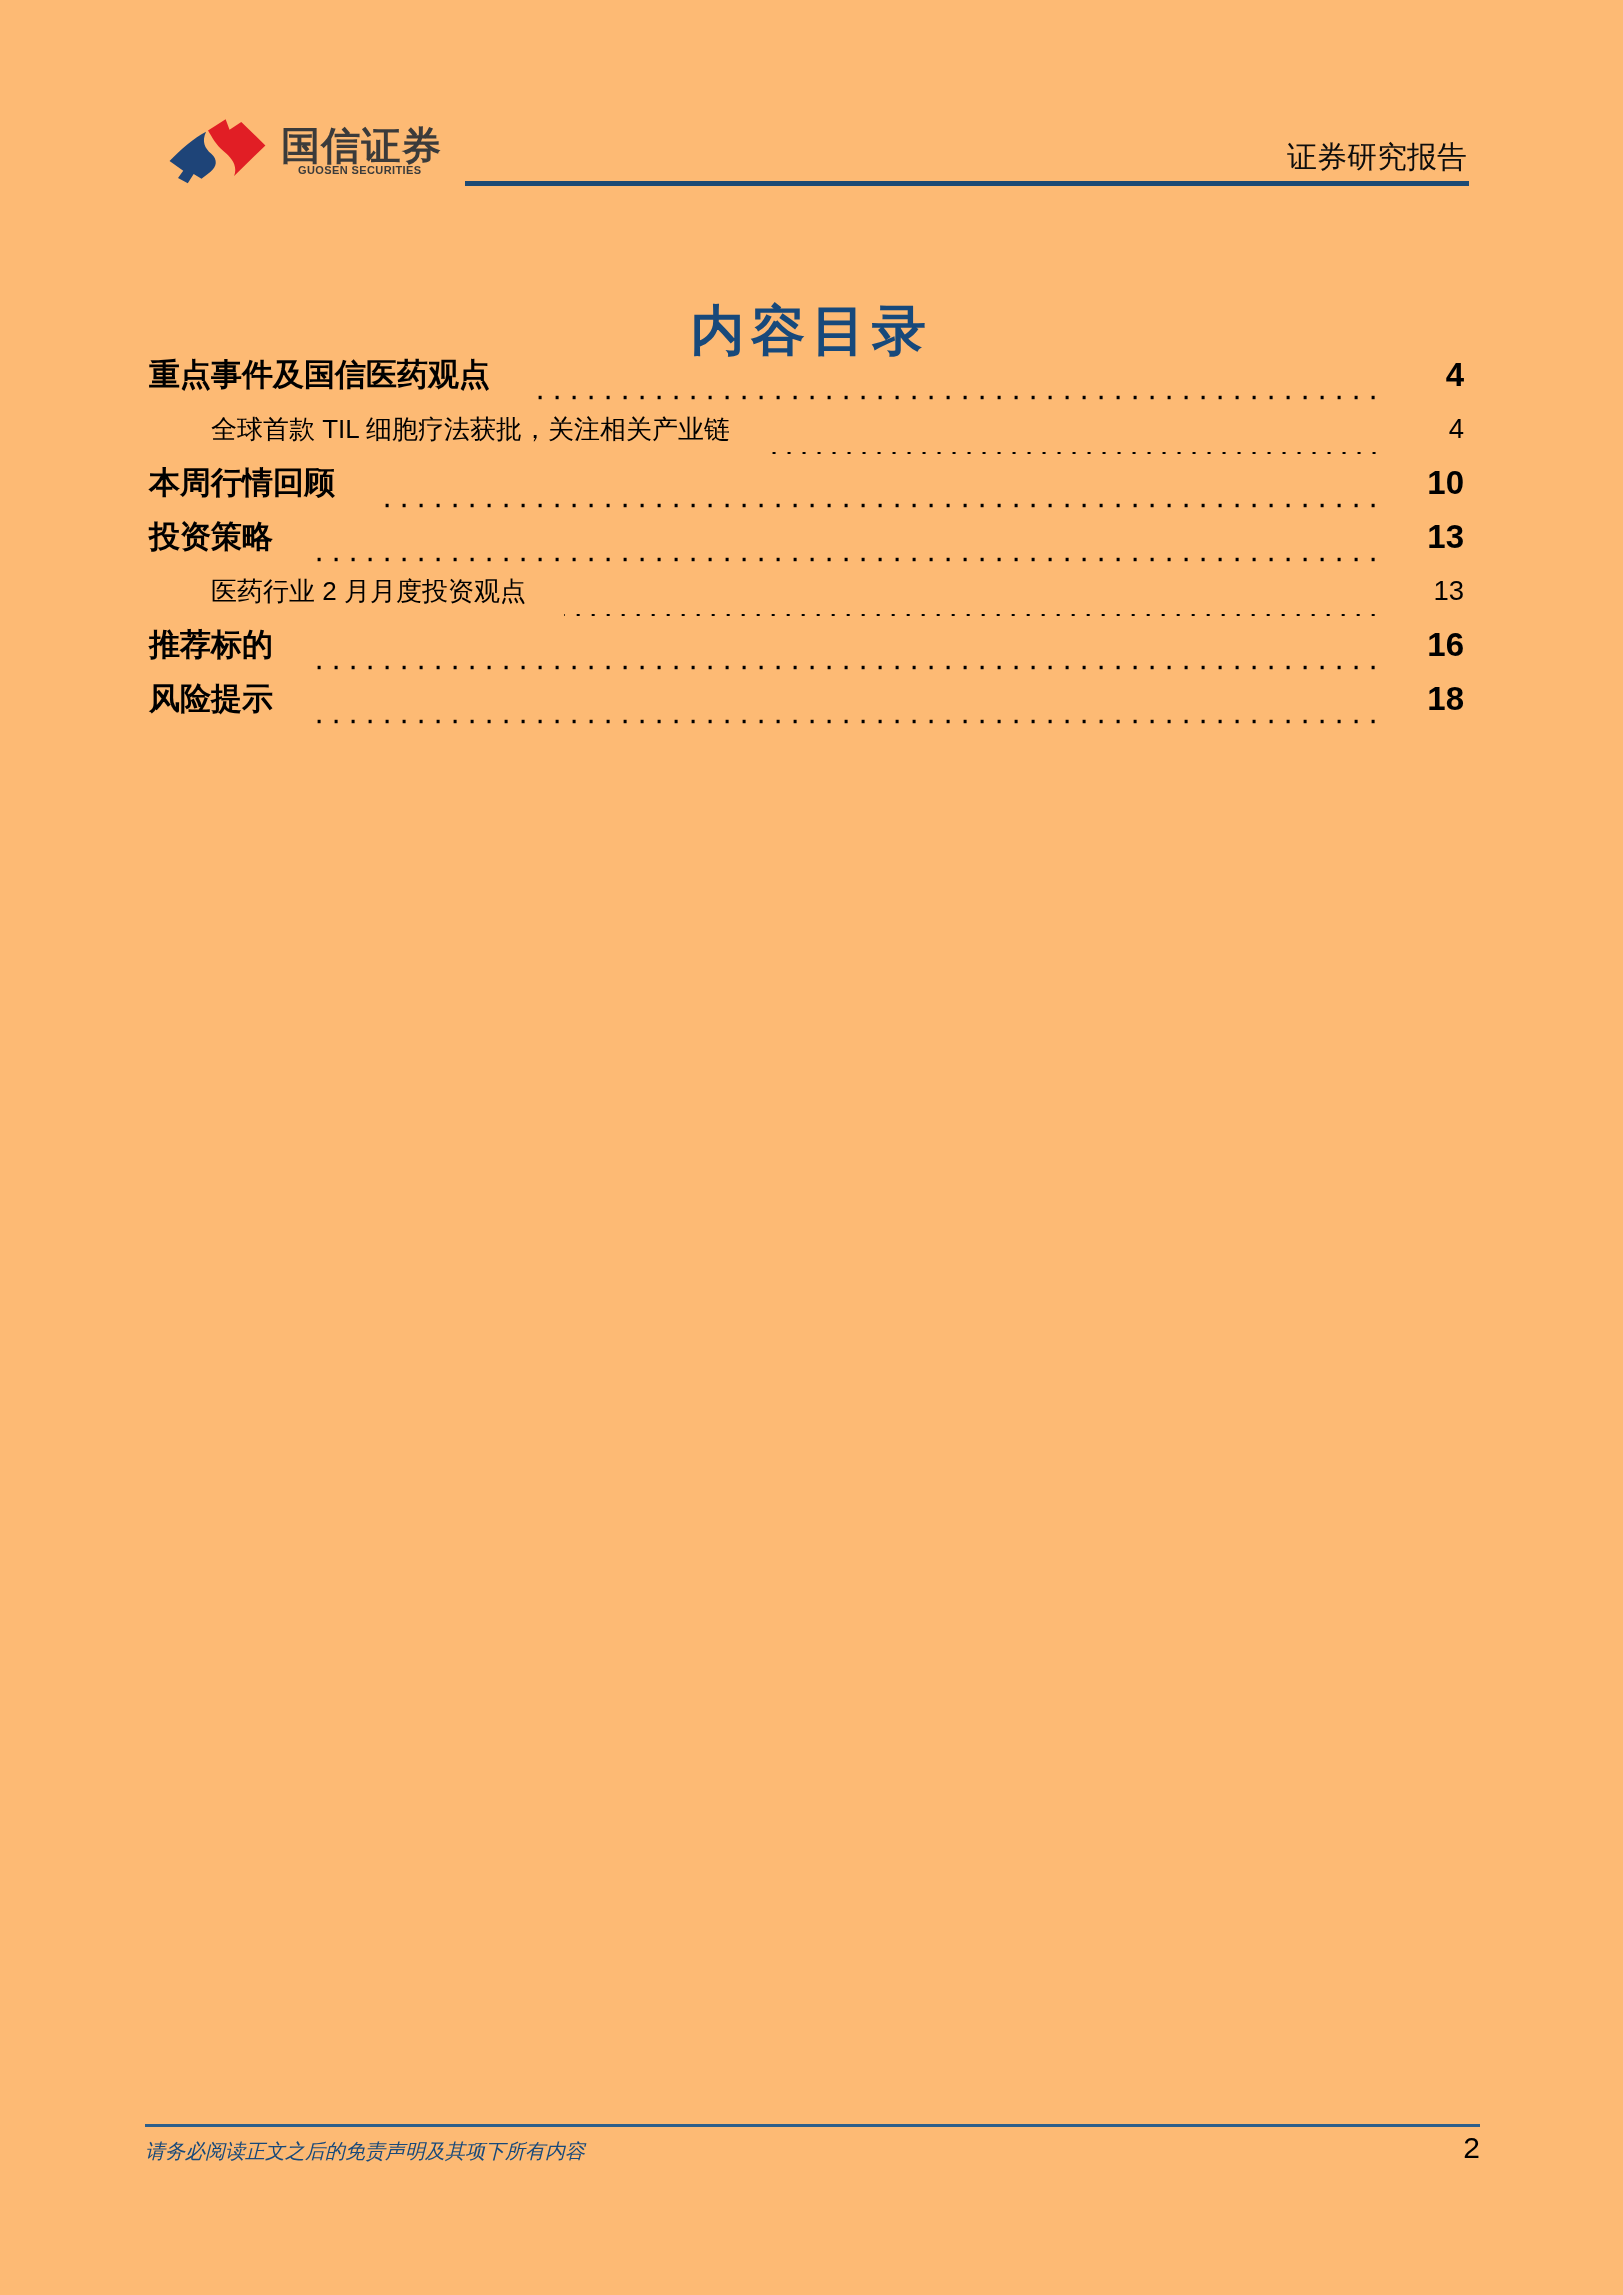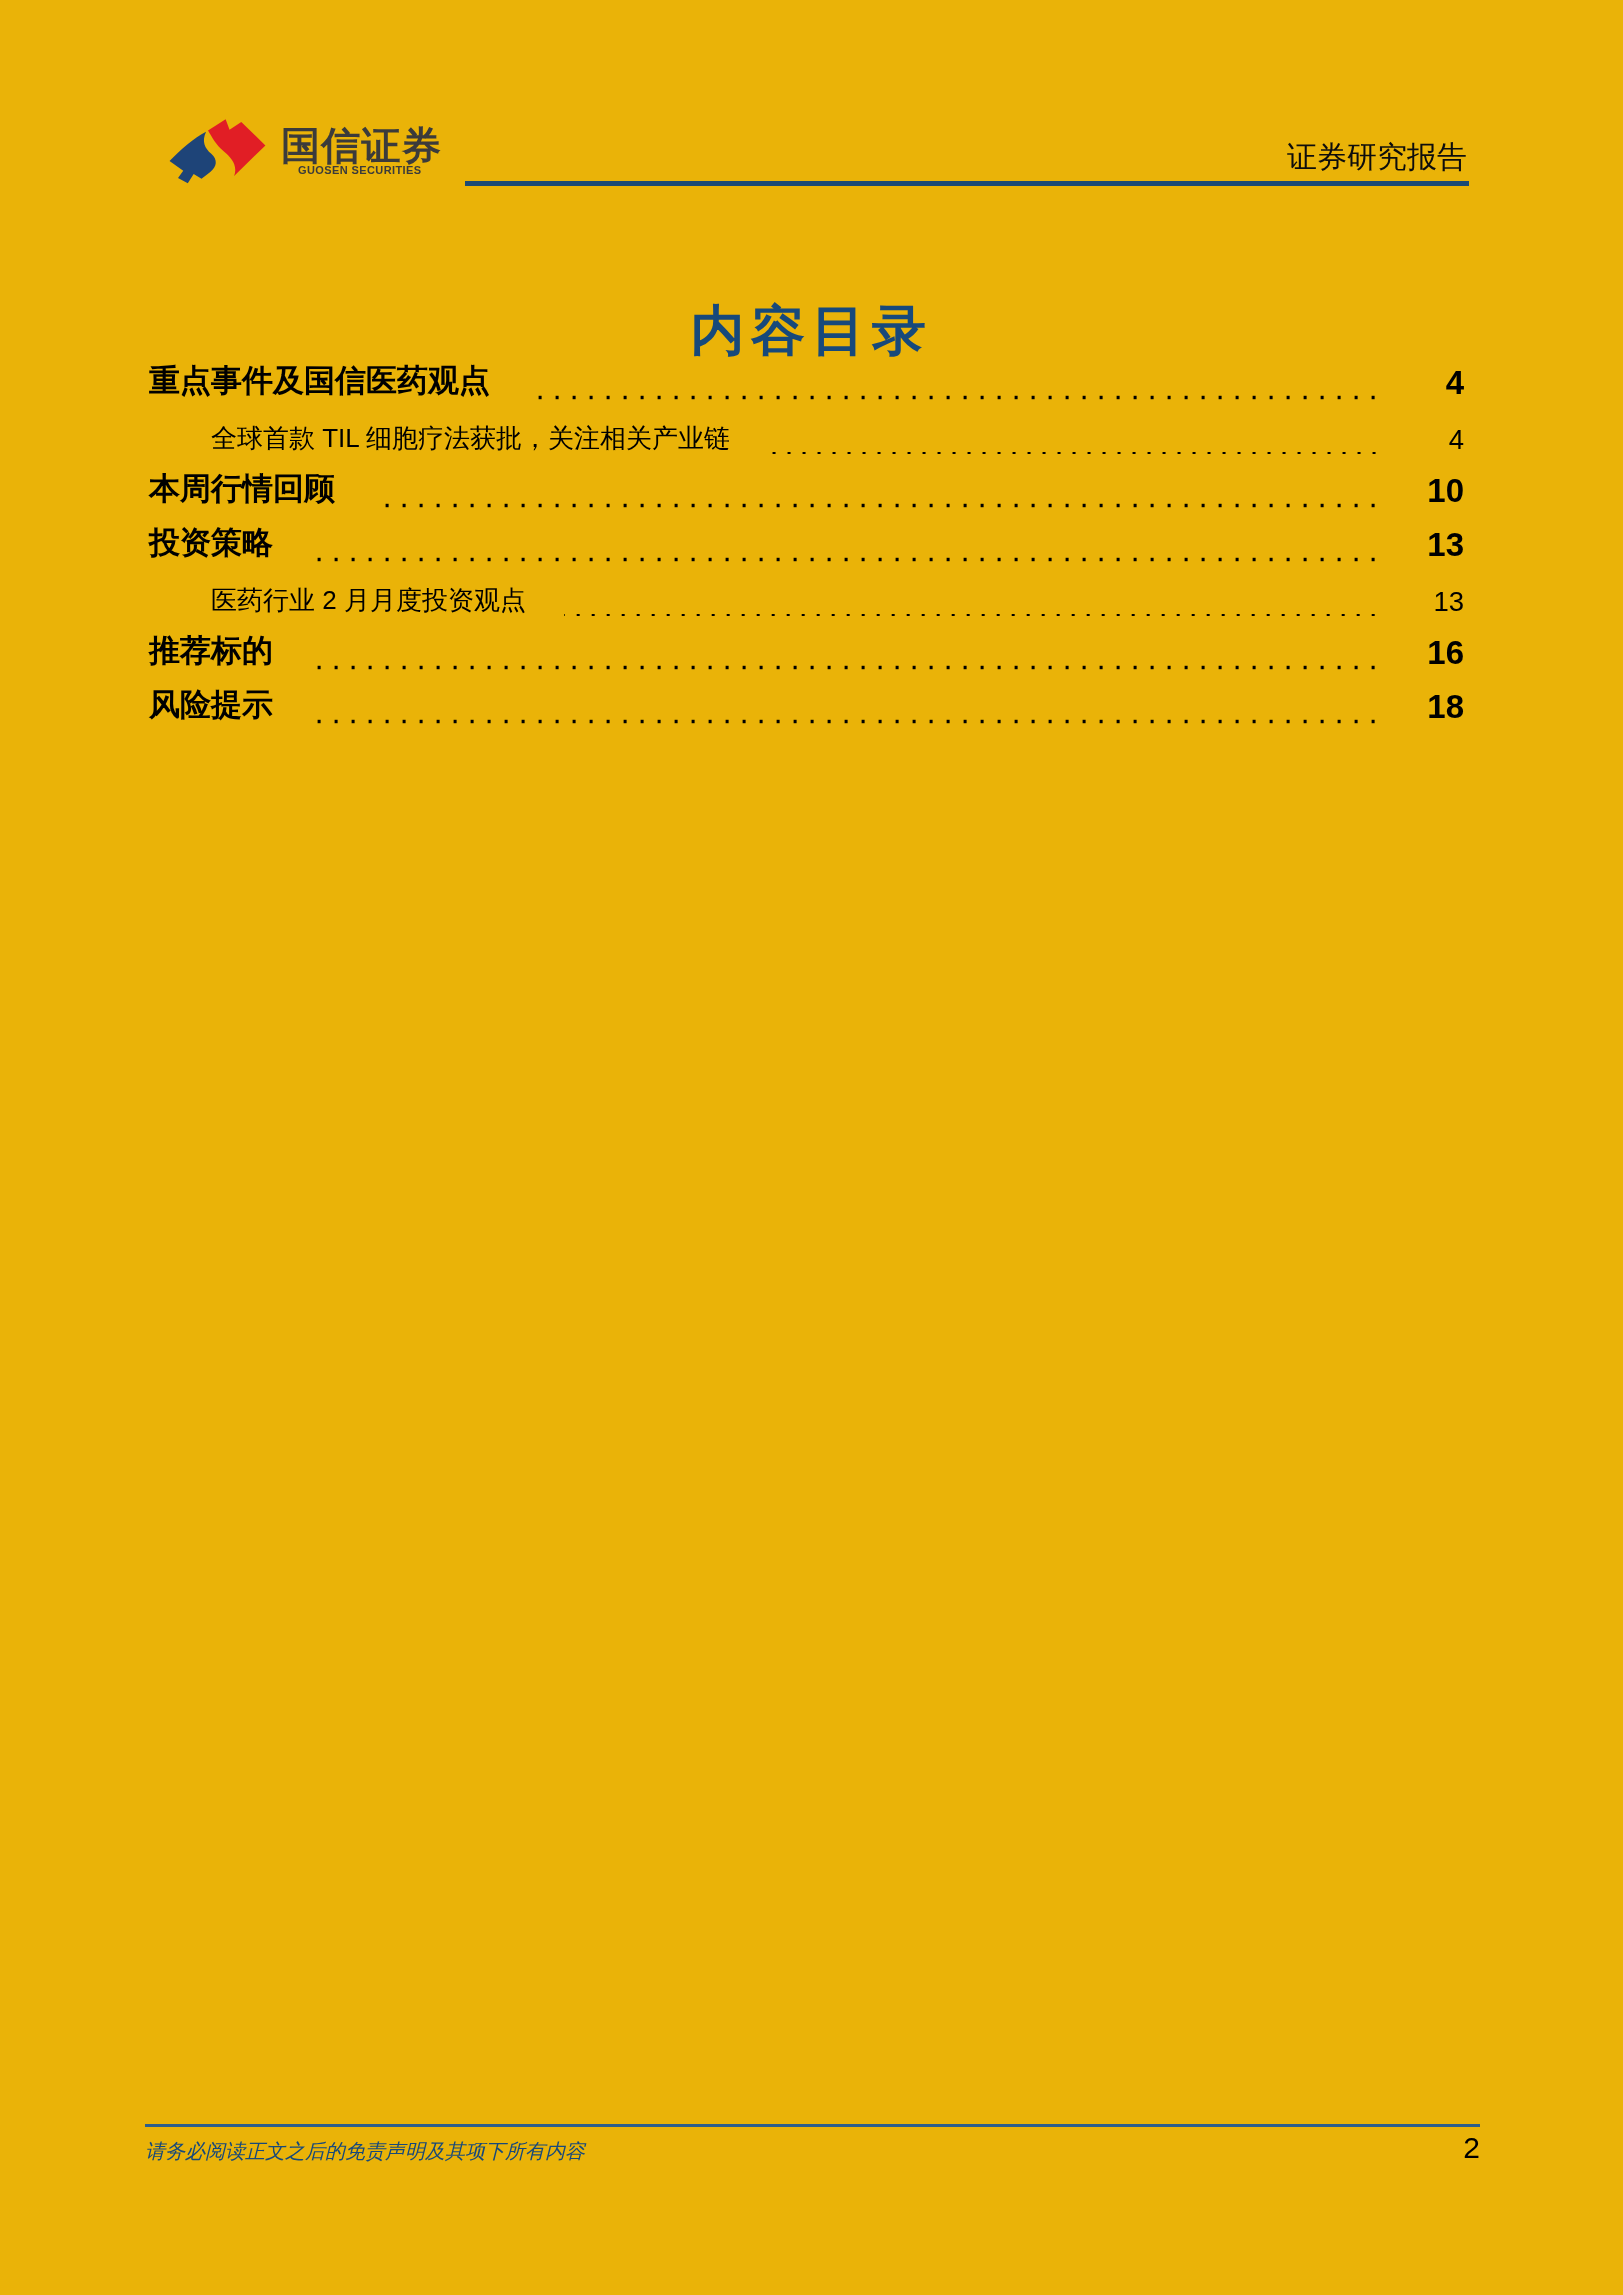--- a/index.html
+++ b/index.html
@@ -1,20 +1,20 @@
 <!DOCTYPE html>
 <html style="font-size:10.5px"><head>
 <meta charset="utf-8">
 <style>
   html,body{margin:0;padding:0;background:#888;}
   .page{
     position:relative;
     width:1623px;height:2295px;
     margin:0 auto;
-    background:#eab308;
+    background:#fdba74;
     font-family:"Liberation Sans", sans-serif;
     overflow:hidden;
   }
   
   .logo-mark{position:absolute;left:161px;top:118px;width:111px;height:75px;}
   .brand-cn{
     position:absolute;left:281px;top:119px;
     font-size:39px;font-weight:700;color:var(--brand-gray);
     letter-spacing:1.3px;white-space:nowrap;
   }
@@ -33,21 +33,21 @@
     background:var(--rule-navy);
   }
   
   .toc-title{
     position:absolute;top:259px;left:0;width:100%;
     text-align:center;
     font-size:54px;font-weight:700;color:var(--accent-navy);
     letter-spacing:6.5px;
   }
   .toc{position:absolute;left:149px;right:159px;top:348px;}
-  .toc-row{display:flex;align-items:flex-end;height:54px;gap:28px;}
+  .toc-row{display:flex;align-items:center;height:54px;gap:28px;}
   .toc-row .toc-label{white-space:nowrap;}
   .toc-row.lvl1 .toc-label{font-size:31px;font-weight:700;color:#000;}
   .toc-row.lvl2{padding-left:62px;}
   .toc-row.lvl2 .toc-label{font-size:26px;font-weight:400;color:#000;}
   .toc-leader{
     flex:1;align-self:flex-end;
     margin:0 3.9px 0 10.5px;
     height:6.5px;
   }
   .toc-row.lvl1 .toc-leader{

